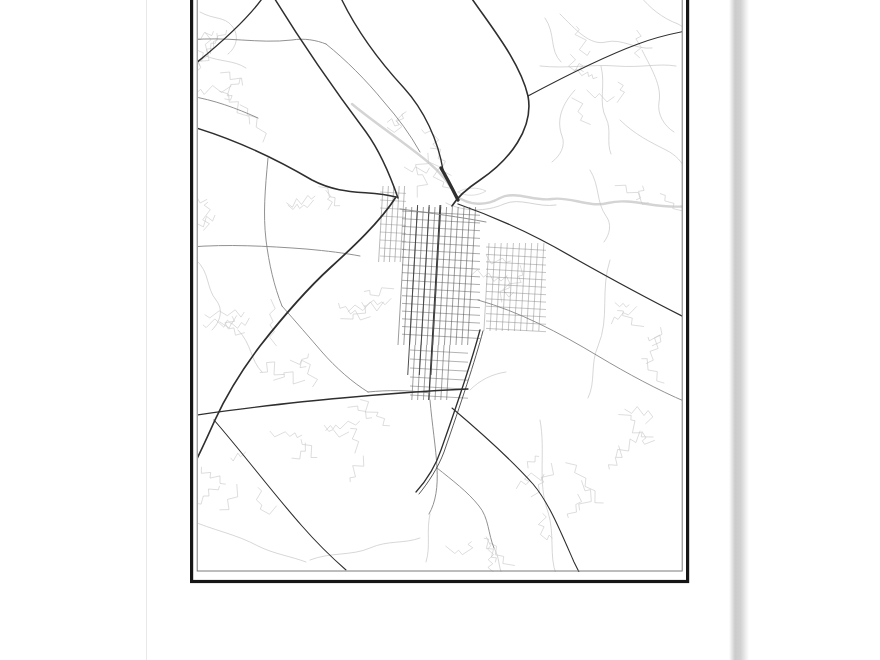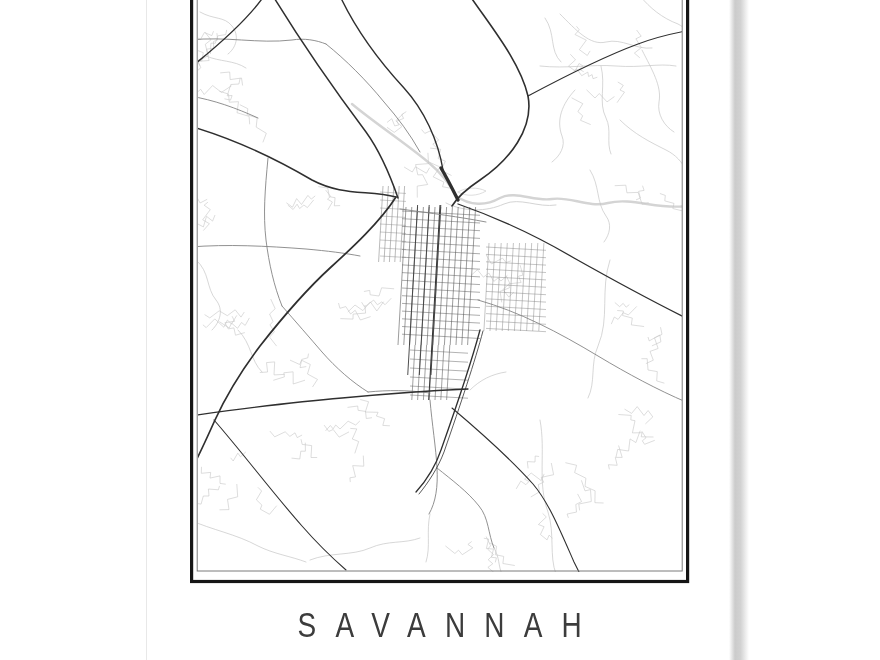--- a/index.html
+++ b/index.html
@@ -256,17 +256,14 @@
           <path d="M214,420 C242,452 272,492 302,526 C316,542 330,556 346,570" stroke="#2f2f2f" stroke-width="1.1" fill="none" stroke-linecap="round" stroke-linejoin="round"></path>
         </g>
     </g>
     <rect id="frame-inner" x="197.2" y="-20" width="485" height="591" fill="none" stroke="#7a7a7a" stroke-width="1"></rect>
     <rect id="frame-outer" x="191.6" y="-20" width="496" height="601.5" fill="none" stroke="#151515" stroke-width="3.2"></rect>
   </svg>
 
   <div class="edge-left"></div>
   <div class="edge-right"></div>
 
-  <div class="title-wrap">
-    <div class="title" style="color: rgb(60, 60, 60);">SAVANNAH</div>
-  </div>
 
 </div>
 
 </body></html>

